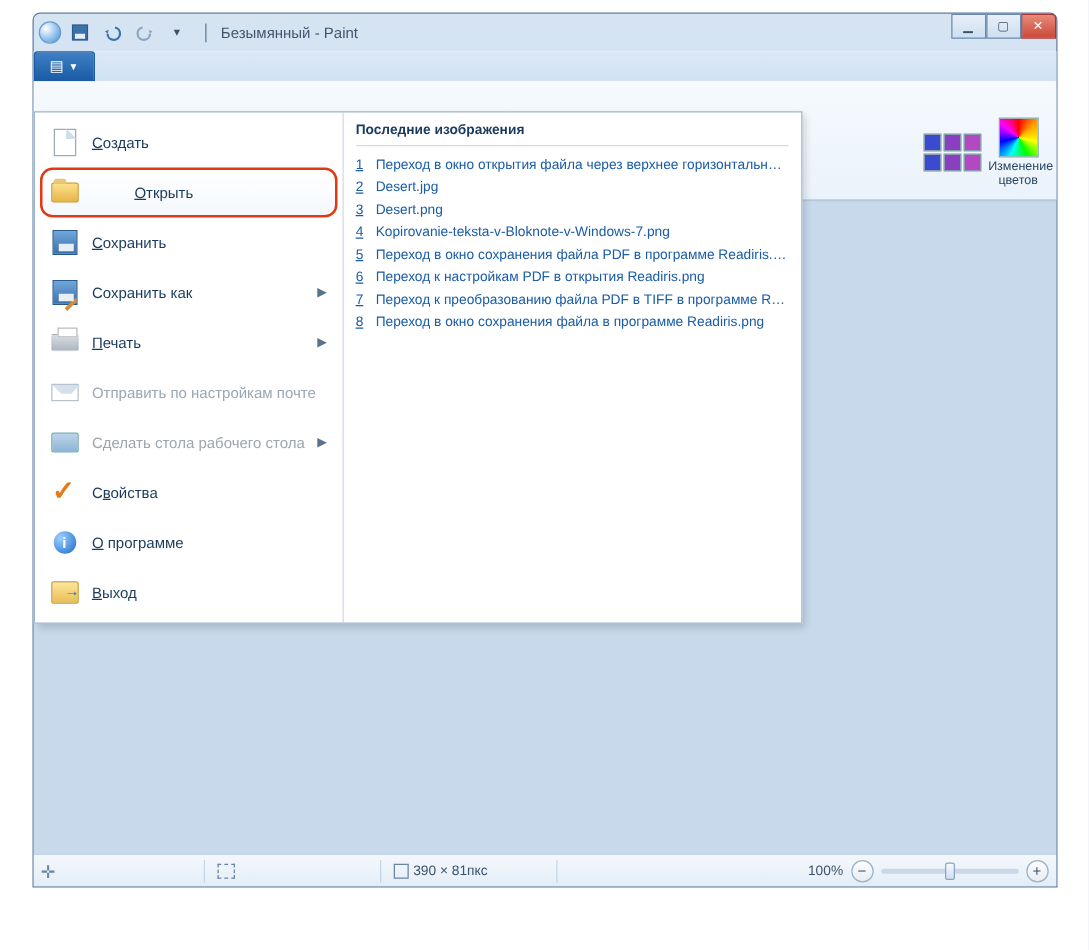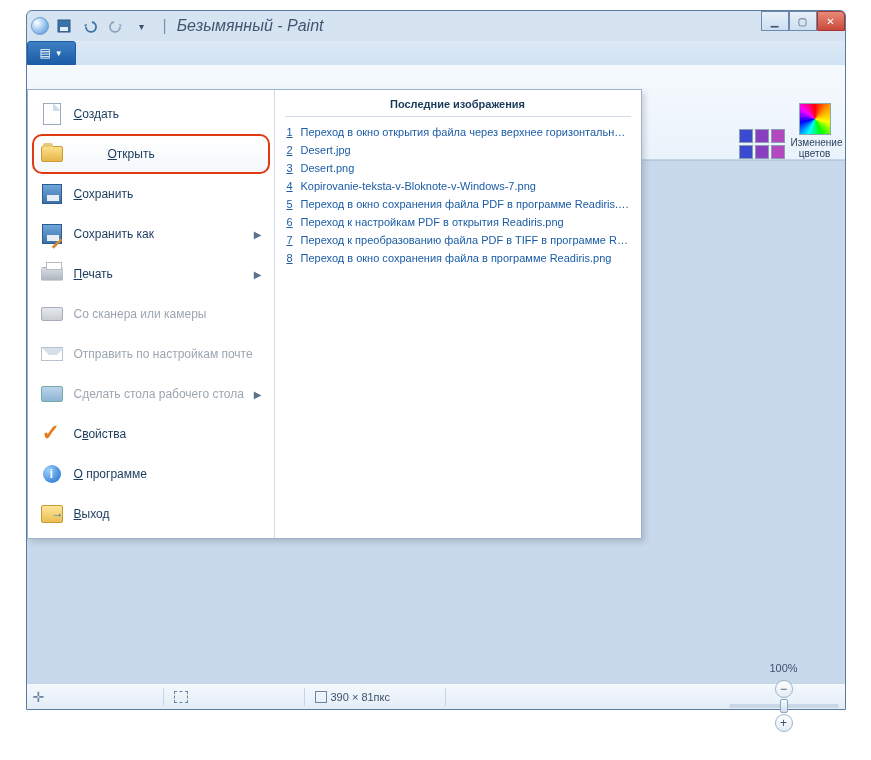--- a/index.html
+++ b/index.html
@@ -6,46 +6,46 @@
   body { background: #fff; width: 871px; height: 760px; overflow: hidden; }
   .outer-frame { width: 860px; height: 730px; margin: 10px auto 0; background: #fff; display: flex; flex-direction: column; }
 
   
   .window { width: 820px; height: 700px; margin: 0 auto; background: linear-gradient(#d6e4f2,#cddff1); border: 1px solid #5a7aa0; border-radius: 6px 6px 0 0; position: relative; display: flex; flex-direction: column; }
   .titlebar { height: 30px; display: flex; align-items: center; padding: 0 4px; }
   .titlebar-left { display: flex; align-items: center; gap: 4px; }
   .app-icon { width: 18px; height: 18px; border-radius: 50%; background: radial-gradient(circle at 30% 30%, #fff 0%, #9cc7ef 50%, #4a8cc9 100%); border: 1px solid #6b9dcd; }
   .qat-btn { width: 22px; height: 22px; display: flex; align-items: center; justify-content: center; border-radius: 2px; cursor: pointer; }
   .title-sep { margin: 0 6px; color: #7c94ac; }
-  .title-text { color: #405670; font-size: 16px; font-style: italic; }
+  .title-text { color: #405670; font-size: 12px; }
   .winbtns { position: absolute; right: 0; top: 0; display: flex; }
   .winbtn { width: 28px; height: 20px; border: 1px solid #6b8aae; background: linear-gradient(#e7eff8,#cddff1); display: flex; align-items: center; justify-content: center; font-size: 10px; cursor: pointer; }
   .winbtn.close { background: linear-gradient(#e98a7a,#c94a3a); border-color: #a33; color: #fff; border-top-right-radius: 4px; }
   .winbtn.min, .winbtn.max { color: #3b526b; }
 
   
   .ribbon-zone { position: relative; background: #fff; border-bottom: 1px solid #c4d5e7; flex: 0 0 auto; }
   .tabstrip { height: 24px; background: linear-gradient(#dce9f6,#d0e2f3); display: flex; align-items: flex-end; }
   .file-tab { height: 24px; padding: 0 12px; background: linear-gradient(#3f7fc3,#1a5ca6); color: #fff; border: 1px solid #1a5ca6; border-top-left-radius: 3px; border-top-right-radius: 3px; display: flex; align-items: center; font-size: 12px; gap: 4px; cursor: pointer; }
   .file-tab .dd { font-size: 8px; }
   .help-btn { width: 18px; height: 18px; border-radius: 50%; background: radial-gradient(circle at 30% 30%, #cfe6fb, #5aa0e2); color: #fff; font-size: 11px; font-weight: bold; display:flex;align-items:center;justify-content:center;border:1px solid #3d7bb9; position: absolute; right: 6px; top: 28px; cursor:pointer;}
   .ribbon-body { height: 94px; background: linear-gradient(#f6fafe,#eaf2fb); display:flex; justify-content:flex-end; padding-right: 6px; position: relative; }
 
   
-  .colors-group { display: flex; align-items: flex-end; padding-top: 20px; gap: 6px; }
+  .colors-group { display: flex; align-items: center; padding-top: 20px; gap: 6px; }
   .swatch-grid { display: grid; grid-template-columns: repeat(3, 14px); grid-auto-rows: 14px; gap: 2px; }
   .swatch { width: 14px; height: 14px; border: 1px solid #8a9db1; }
   .edit-colors { width: 48px; text-align: center; }
   .edit-colors .rainbow { width: 32px; height: 32px; margin: 0 auto 2px; background: conic-gradient(red,orange,yellow,lime,cyan,blue,magenta,red); border: 1px solid #8aa; }
   .edit-colors .lbl { font-size: 10px; color: #2b4560; line-height: 11px; }
 
   
   .filemenu { position: absolute; left: 0; top: 24px; width: 615px; background: #fff; border: 1px solid #9bb3cc; box-shadow: 3px 3px 6px rgba(0,0,0,.15); display: flex; z-index: 10; }
   .filemenu-left { width: 250px; padding: 4px; }
-  .filemenu-right { flex: 1; border-left: 1px solid #d0dbe7; padding: 8px 10px; text-align: center; }
+  .filemenu-right { flex: 1; border-left: 1px solid #d0dbe7; padding: 8px 10px; }
   .fm-item { display: flex; align-items: center; gap: 10px; padding: 8px 8px; font-size: 12px; color: #1a3a5c; border-radius: 3px; cursor: pointer; position: relative; }
   .fm-item.disabled { color: #9aa6b2; cursor: default; }
   .fm-item.hot { border: 2px solid #e03a12; border-radius: 10px; padding: 6px; background: linear-gradient(#fff,#f4f8fc); gap: 44px; }
   .fm-ico { width: 24px; height: 24px; flex: 0 0 24px; display:flex;align-items:center;justify-content:center; }
   .fm-arrow { position: absolute; right: 8px; font-size: 10px; color: #5a738d; }
   .fm-label u { text-decoration: underline; }
   .recent-head { font-size: 11px; font-weight: bold; color: #1a3a5c; padding-bottom: 6px; border-bottom: 1px solid #d0dbe7; margin-bottom: 6px; }
   .recent-item { display: flex; gap: 6px; font-size: 11px; color: #1a5ca6; padding: 3px 0; cursor: pointer; }
   .recent-item .num { text-decoration: underline; color: #1a5ca6; width: 10px; }
   .recent-item .txt { color: #1a5ca6; white-space: nowrap; overflow: hidden; text-overflow: ellipsis; max-width: 330px; }
@@ -72,21 +72,21 @@
   .ico-exit:after{content:"→";position:absolute;right:-2px;top:0;color:#2a6fb5;font-size:12px;font-weight:bold;}
 
   
   .canvas-area { flex: 1; background: #c8d9ec; border-top: 1px solid #b5c9dd; }
 
   
   .statusbar { height: 26px; background: linear-gradient(#f4f8fc,#e3edf7); border-top: 1px solid #c4d5e7; display: flex; align-items: center; font-size: 11px; color: #3b526b; padding: 0 6px; gap: 6px; }
   .status-sep { width: 1px; height: 18px; background: #c4d5e7; margin: 0 4px; }
   .status-cell { display: flex; align-items: center; gap: 4px; min-width: 120px; }
   .spacer { flex: 1; }
-  .zoom { display: flex; align-items: center; gap: 6px; flex-direction: column; }
+  .zoom { display: flex; align-items: center; gap: 6px; }
   .zbtn { width: 18px; height: 18px; border: 1px solid #9db3c9; border-radius: 50%; background: linear-gradient(#fefefe,#e5edf6); display:flex;align-items:center;justify-content:center;font-size:12px;color:#3b526b;cursor:pointer;}
   .zslider { width: 110px; height: 4px; background: #c9d7e6; border-radius: 2px; position: relative; }
   .zslider .thumb { position: absolute; left: 50%; top: -5px; width: 8px; height: 14px; background: linear-gradient(#f6fafe,#cfe0f1); border: 1px solid #8aa5c0; border-radius: 2px; transform: translateX(-50%); }
   .cross-ico{font-size:14px;color:#6d84a0}
   .sel-ico{width:14px;height:12px;border:1px dashed #6d84a0}
   .dim-ico{width:12px;height:12px;border:1px solid #6d84a0;position:relative}
 </style>
 </head>
 <body>
 
@@ -182,26 +182,20 @@
               </div>
               <div class="fm-item">
                 <span class="fm-ico">
                   <div class="ico-printer"></div>
                 </span>
                 <span class="fm-label"><u>П</u>ечать</span>
                 <span class="fm-arrow">▶</span>
               </div>
               <div class="fm-item disabled">
                 <span class="fm-ico">
-                  <div class="ico-scanner"></div>
-                </span>
-                <span class="fm-label">Со сканера или камеры</span>
-              </div>
-              <div class="fm-item disabled">
-                <span class="fm-ico">
                   <div class="ico-mail"></div>
                 </span>
                 <span class="fm-label">Отправить по настройкам почте</span>
               </div>
               <div class="fm-item disabled">
                 <span class="fm-ico">
                   <div class="ico-desktop"></div>
                 </span>
                 <span class="fm-label">Сделать стола рабочего стола</span>
                 <span class="fm-arrow">▶</span>

